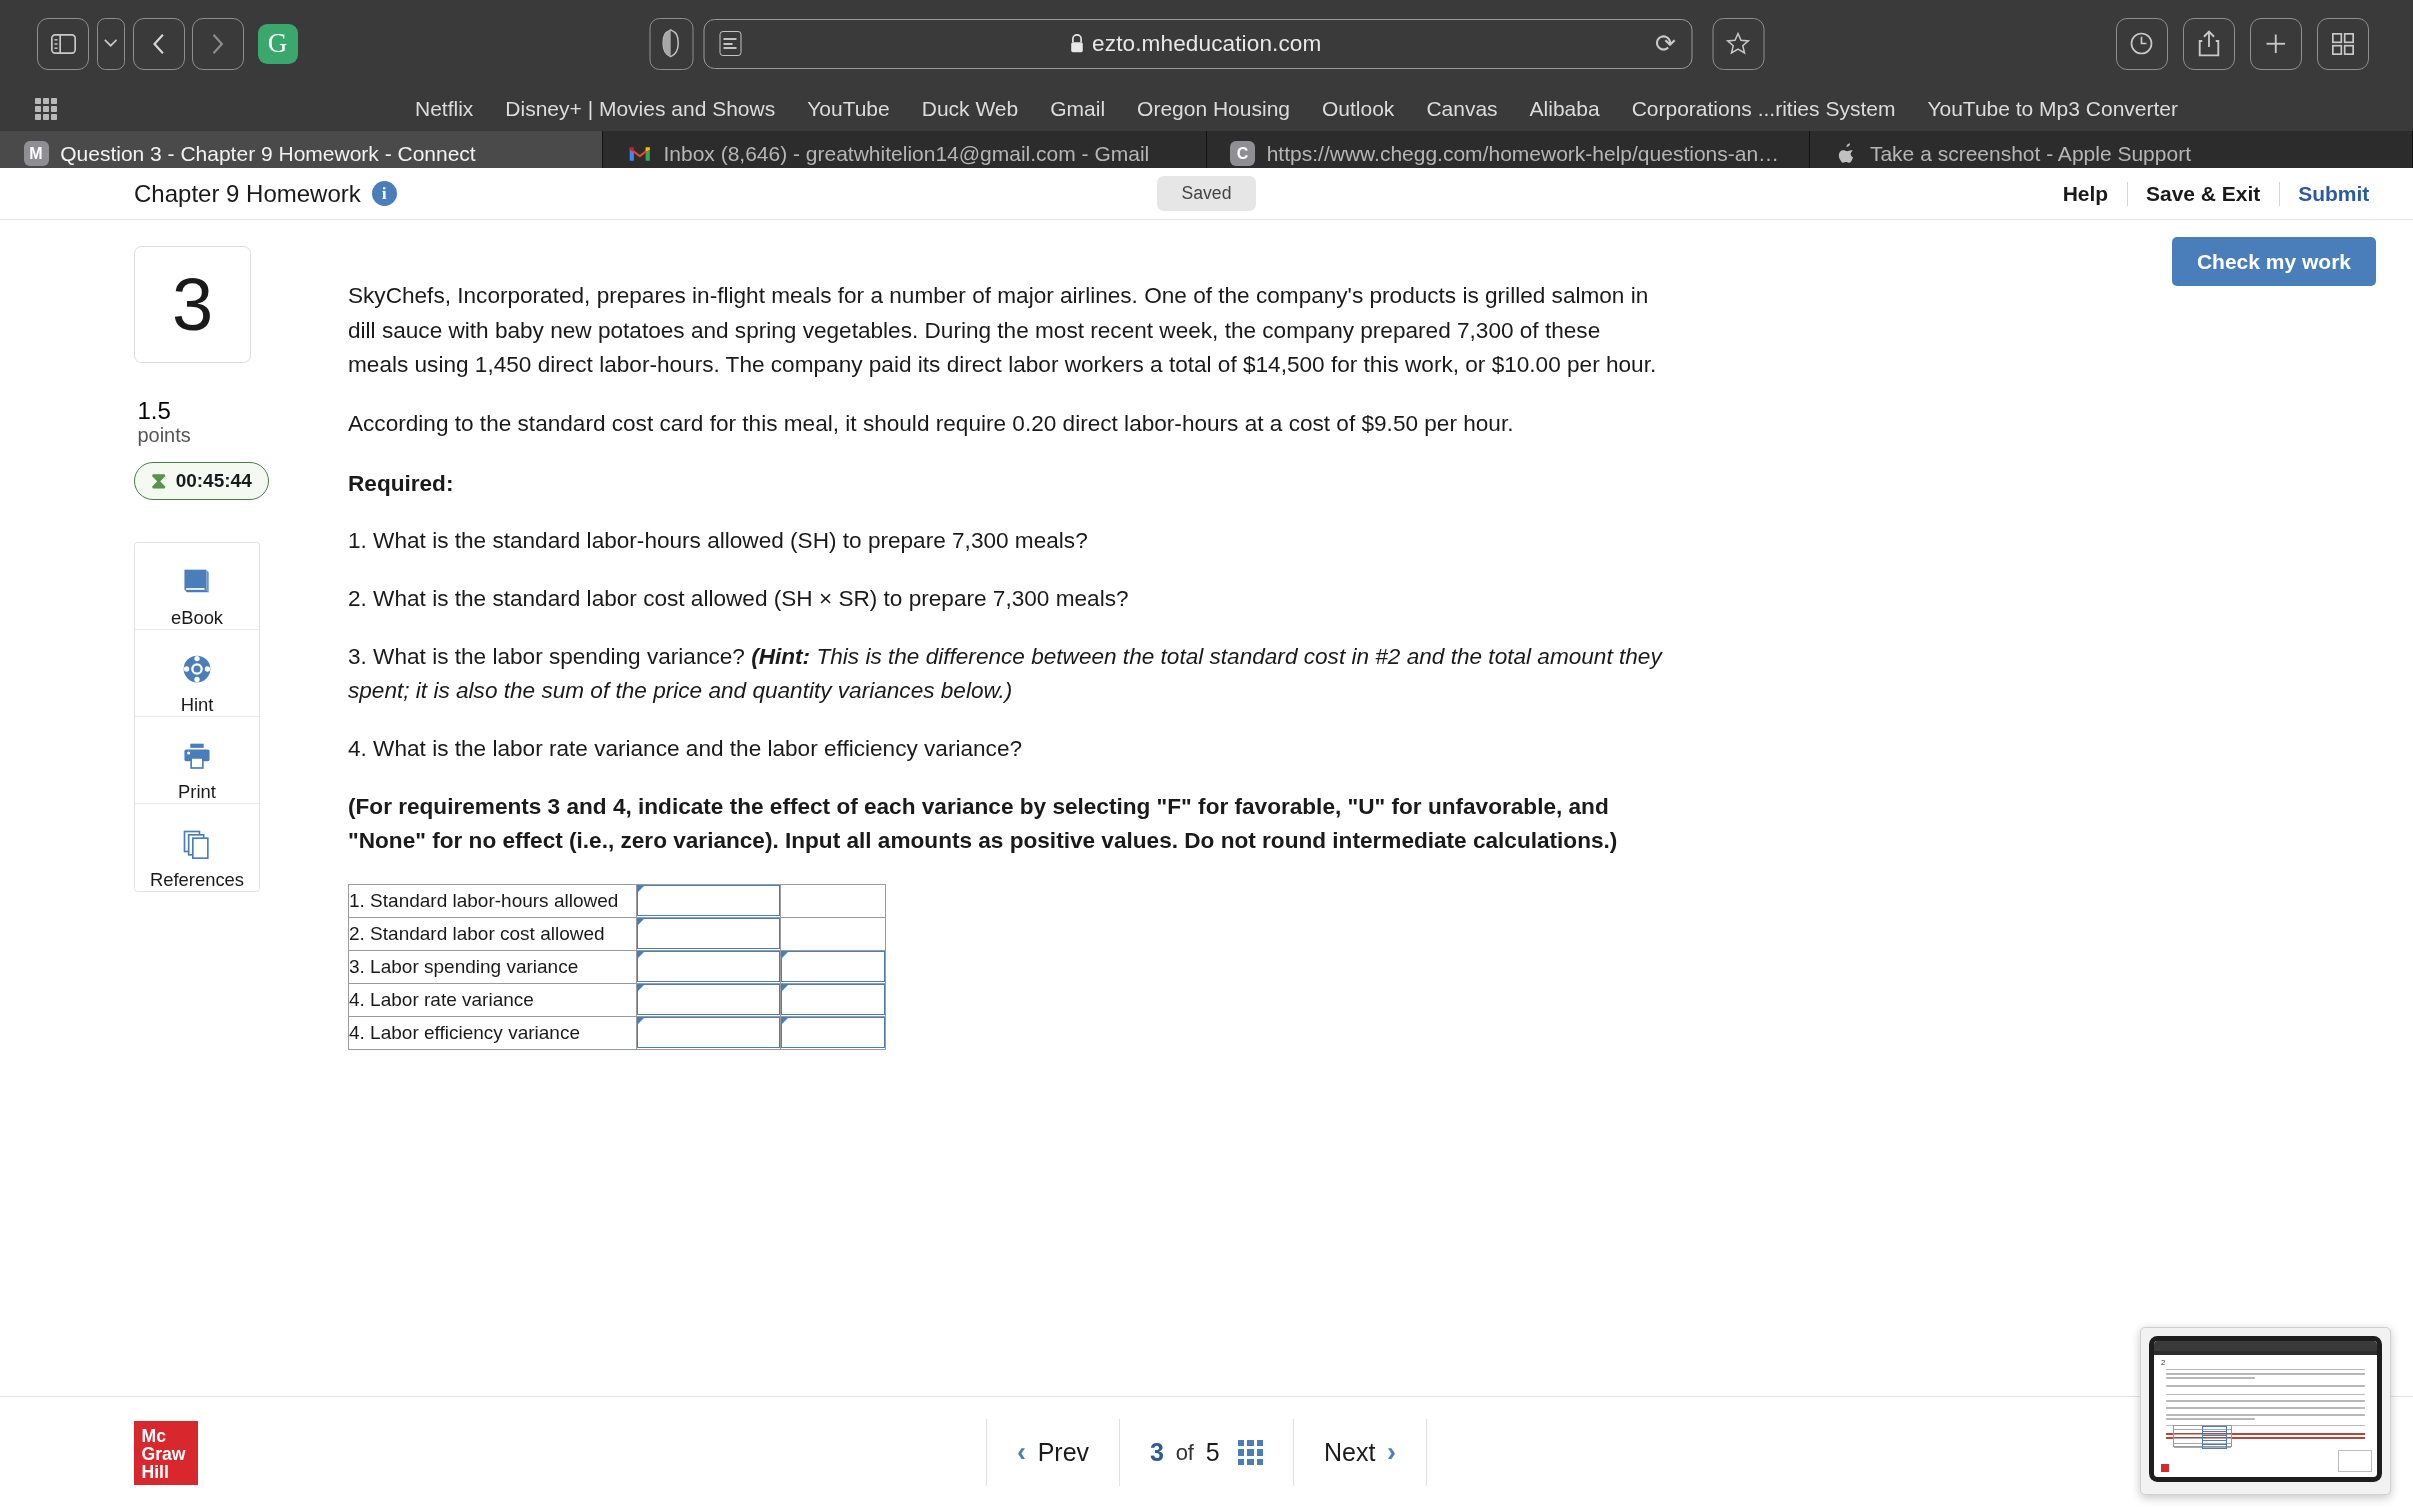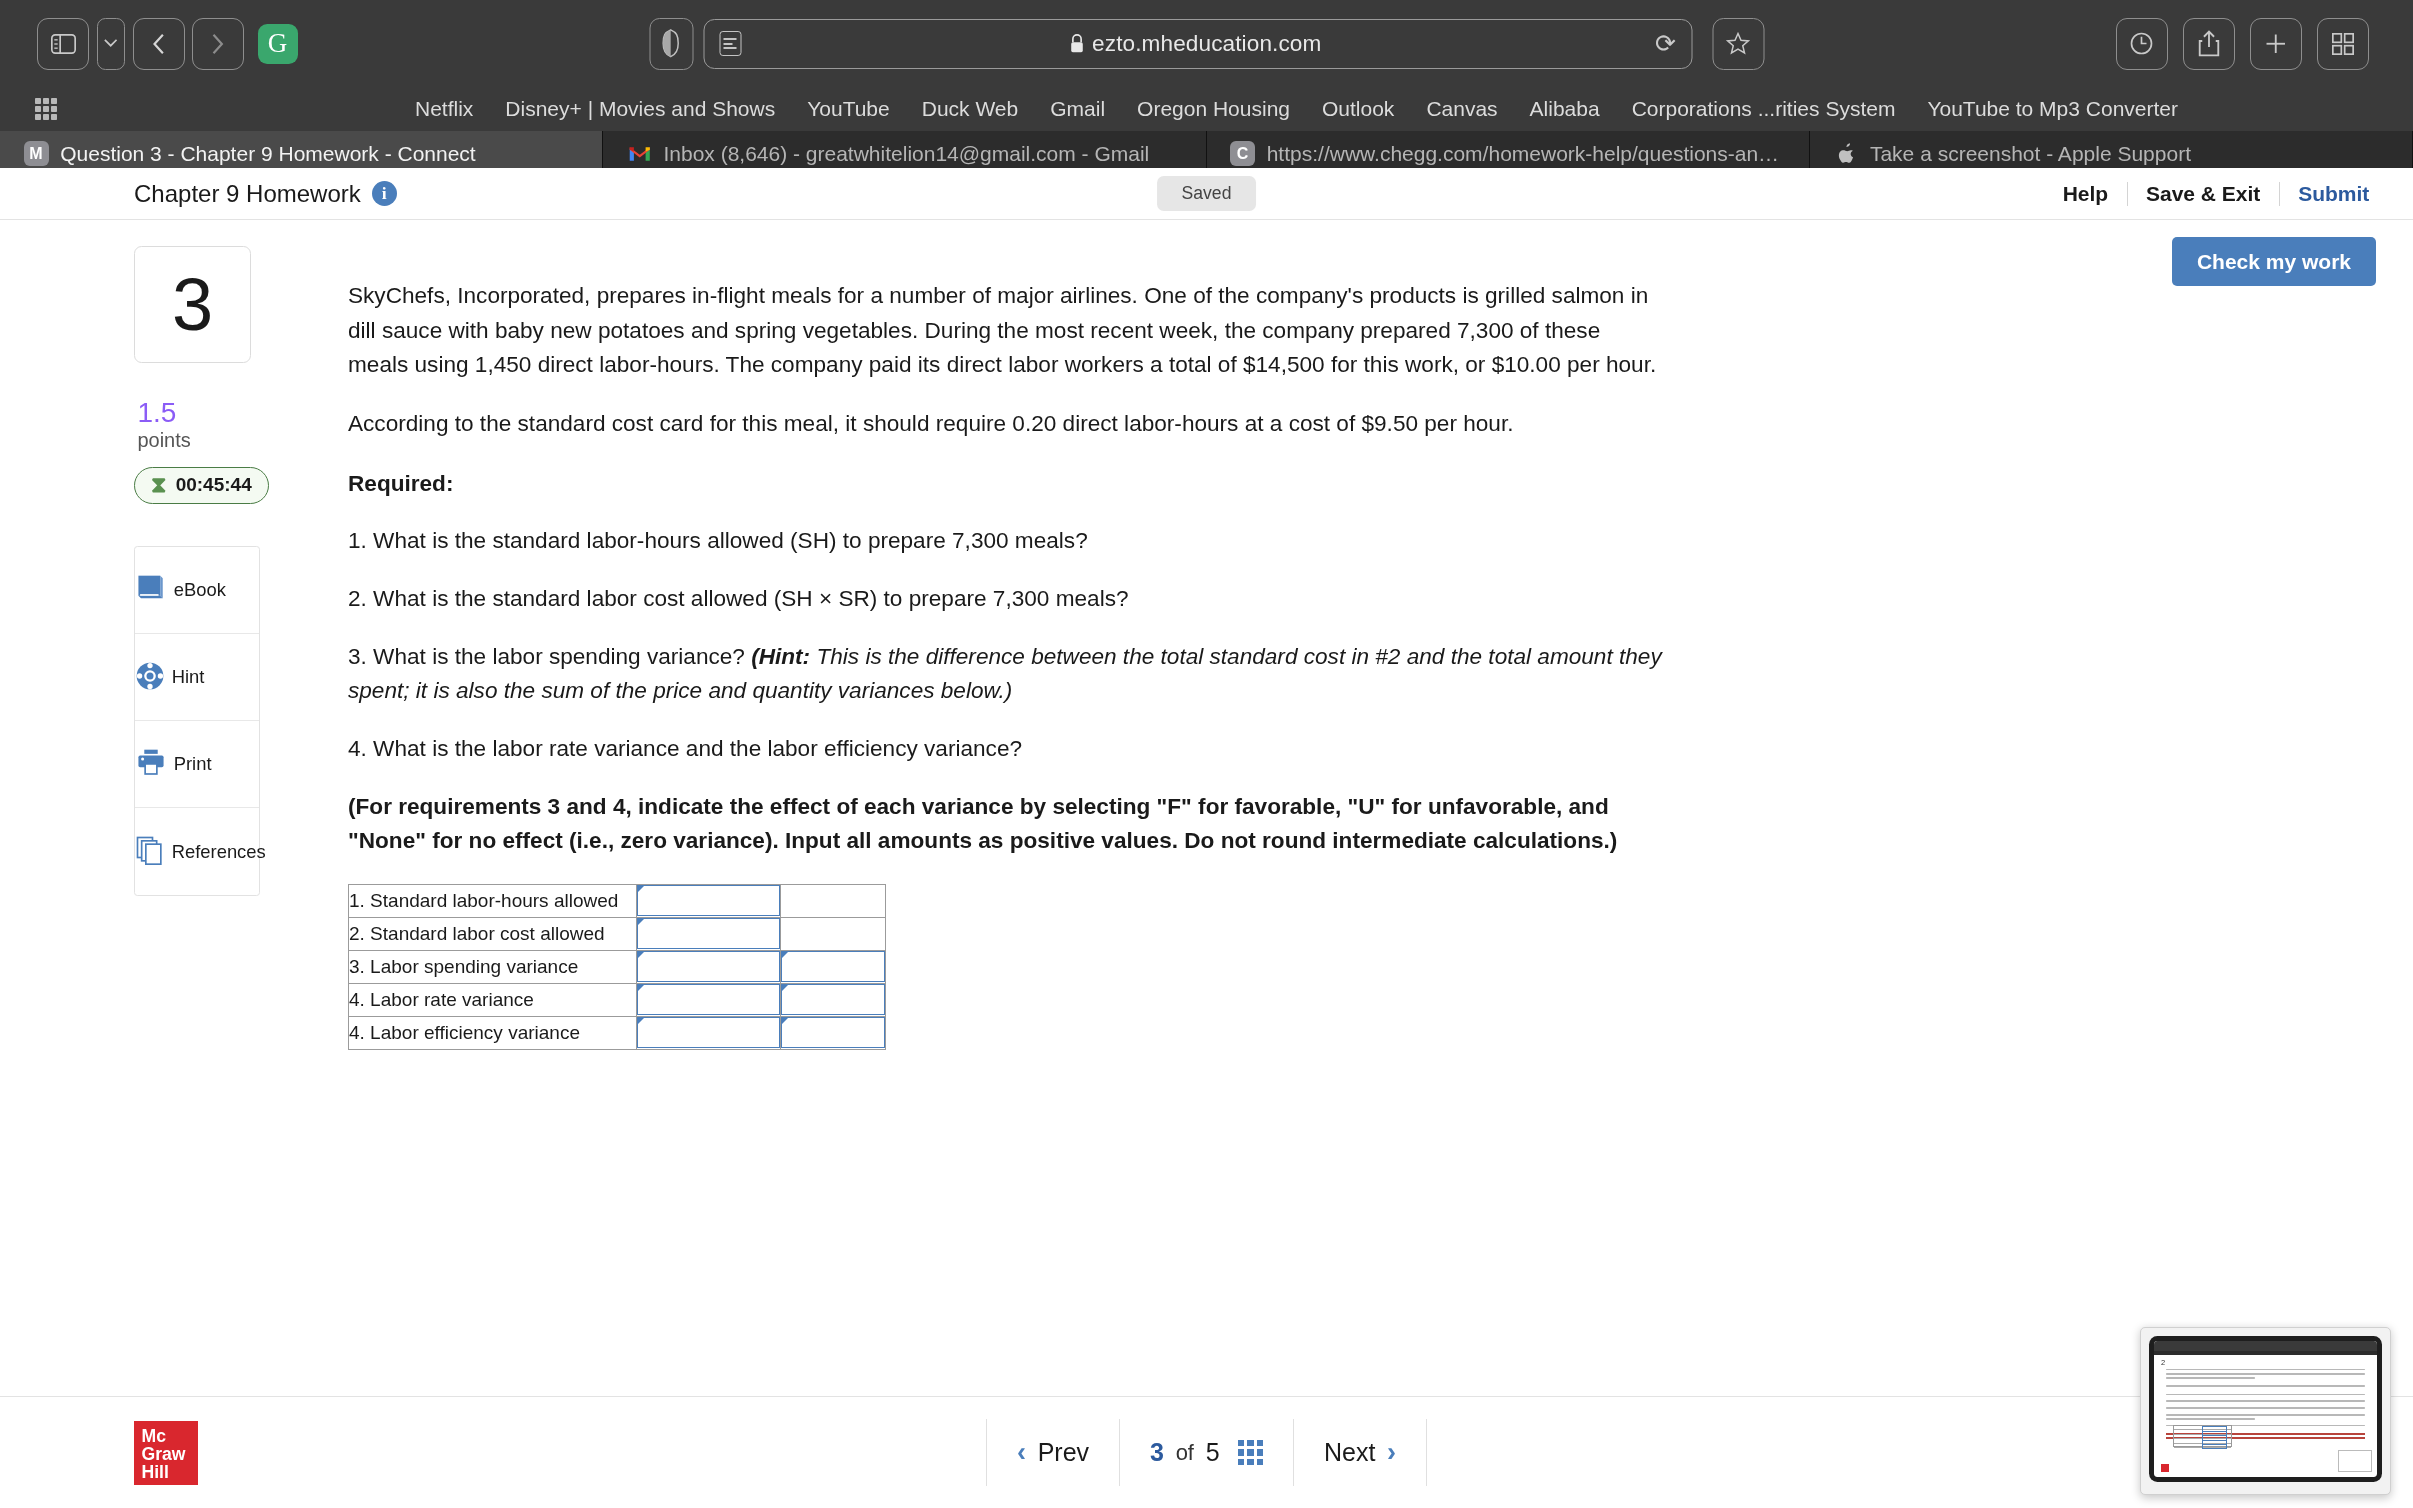--- a/index.html
+++ b/index.html
@@ -220,38 +220,38 @@
   .q-sidebar { width: 155px; flex-shrink: 0; padding-top: 8.4px; }
   .q-number-box {
     width: 117px; height: 117px;
     border: 0.8px solid #dcdcdc;
     border-radius: 7.5px;
     display:flex;align-items:center;justify-content:center;
     font-size: 74px; color:#1a1a1a;
     font-weight: 300;
   }
   .points { margin-top: 34px; padding-left: 3.4px; }
-  .points .val { font-size: 28px; color: #8b5cf6; line-height: 1.15; }
+  .points .val { font-size: 24px; color: #000000; line-height: 1.15; }
   .points .lbl { font-size: 20px; color: #555; }
   .timer {
     margin-top: 15px;
     display: inline-flex; align-items: center; gap: 9.2px;
     border: 1.3px solid #4a7c45;
     background: #f4faf2;
     border-radius: 22px;
     padding: 6.7px 16px;
     font-size: 19px; font-weight: bold; color: #1a1a1a;
   }
   .hourglass { color: #5a9150; font-size: 22px; line-height: 1; }
 
   .tools { margin-top: 42px; width: 126px; border: 0.8px solid #e2e2e2; border-radius: 3.4px; }
   .tool {
     border-bottom: 0.8px solid #e8e8e8;
     height: 87px;
-    display:flex;flex-direction:row;align-items:center;justify-content:flex-start;gap:6.7px;
+    display:flex;flex-direction:column;align-items:center;justify-content:flex-end;gap:6.7px;
     cursor: pointer;
   }
   .tool:last-child { border-bottom: none; }
   .tool-label { font-size: 18.4px; color:#1a1a1a; }
 
   
   .q-body { flex: 1; padding: 42px 0 0 59px; max-width: 1374px; }
   .q-body p { font-size: 22.6px; line-height: 1.52; color: #1a1a1a; margin-bottom: 25px; }
   .q-body p.req-head { font-weight: bold; margin-bottom: 23.5px; }
   .q-body p.req-item { margin-bottom: 23.5px; }

